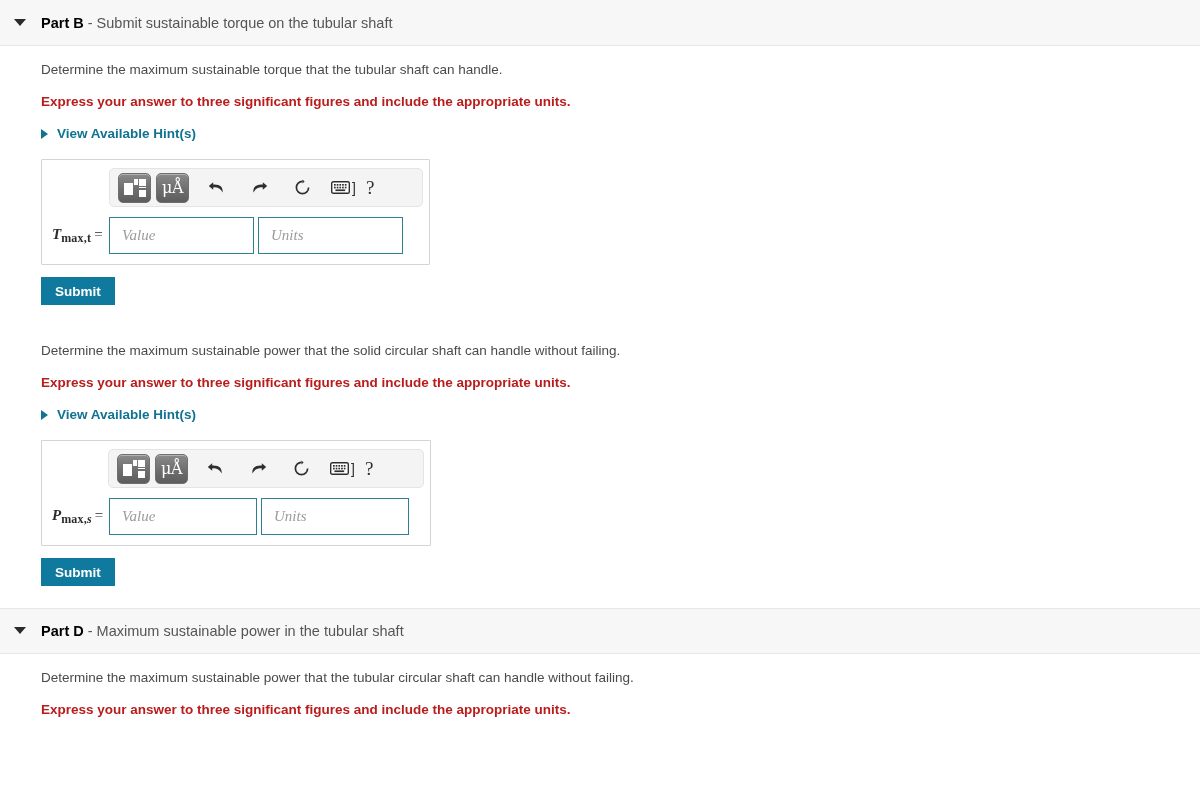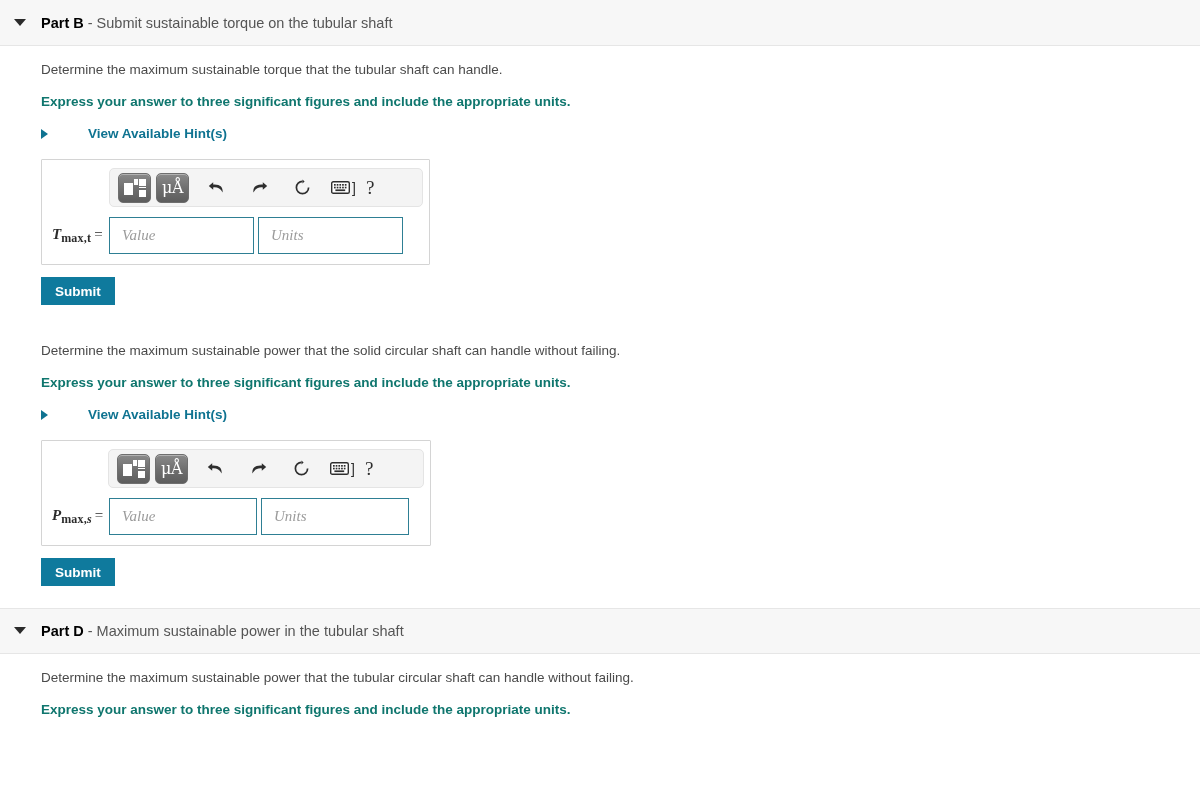--- a/index.html
+++ b/index.html
@@ -53,33 +53,32 @@
     padding: 16px 0 0 41px;
   }
   .prompt-line {
     font-size: 13.5px;
     color: #4a4a4a;
     margin: 0 0 16px 0;
     line-height: 1.2;
   }
   .prompt-line.bold {
     font-weight: bold;
-    color: #0f766e;
+    color: #b91c1c;
     font-size: 13.5px;
   }
   .hint-link {
     display: flex;
     align-items: center;
     font-size: 13.5px;
     font-weight: bold;
     color: #0f7391;
     margin-bottom: 18px;
     width: max-content;
     cursor: pointer;
-    gap: 31px;
   }
   .caret-right {
     width: 0;
     height: 0;
     border-top: 5px solid transparent;
     border-bottom: 5px solid transparent;
     border-left: 7px solid #0f7391;
     margin-right: 9px;
     flex: none;
   }

